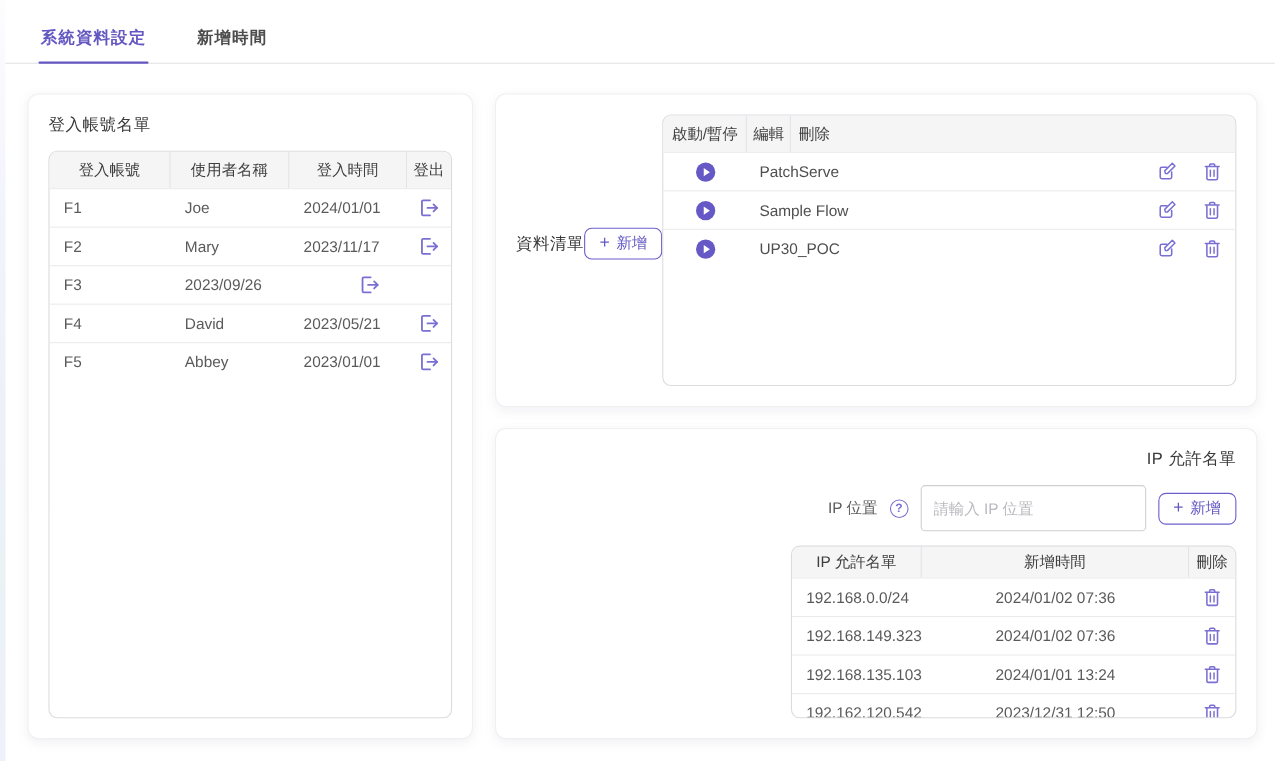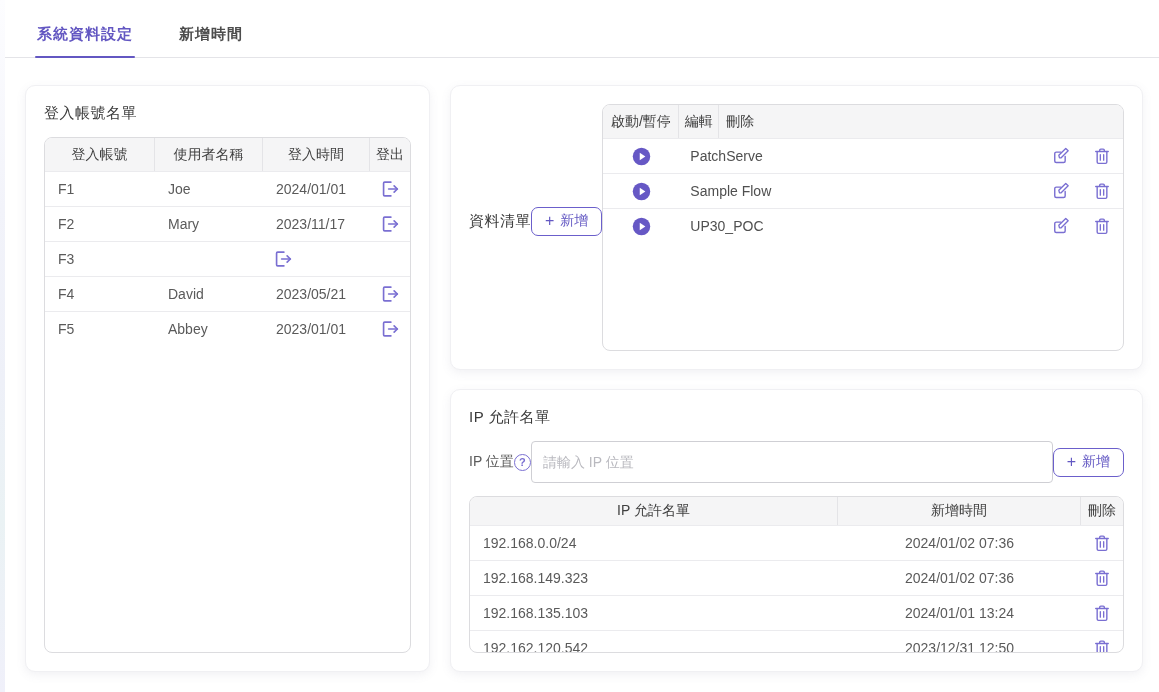--- a/index.html
+++ b/index.html
@@ -40,21 +40,21 @@
     background: #fff;
     border: 1px solid #f0f0f3;
     border-radius: 10px;
     box-shadow: 0 3px 10px rgba(120,120,150,0.10);
     padding: 18px;
   }
   .card-title { font-size: 15px; font-weight: 500; color: #3a3a3a; letter-spacing: .5px; }
   .left-card { width: 405px; height: 587px; display: flex; flex-direction: column; }
   .right-col { flex: 1; display: flex; flex-direction: column; gap: 19px; }
   .top-card { height: 285px; display: flex; }
-  .bottom-card { height: 283px; display: flex; flex-direction: column; }
+  .bottom-card { height: 283px; display: flex; flex-direction: column; align-items: flex-end; }
   
   .tbl {
     border: 1px solid #dcdcdf; border-radius: 8px;
     overflow: hidden; background: #fff;
   }
   .trow { display: flex; align-items: stretch; }
   .thead { background: #f5f5f6; }
   .thead .cell {
     font-size: 14px; color: #3f3f3f; font-weight: 500;
     display: flex; align-items: center; justify-content: center;
@@ -79,21 +79,21 @@
   
   .card-head { display: flex; align-items: center; justify-content: flex-start; margin-bottom: 13px; }
   .btn-add {
     display: inline-flex; align-items: center; gap: 6px;
     border: 1.5px solid #6b5fcb; color: #6358c3; background: #fff;
     border-radius: 7px; padding: 4px 13px; font-size: 14px;
     font-family: inherit; cursor: pointer; height: 29px;
   }
   .btn-add .plus { font-size: 16px; line-height: 1; margin-top: -1px; }
   
-  .ip-form { display: flex; align-items: center; gap: 0; margin: 14px 0 13px 0; }
+  .ip-form { display: flex; align-items: center; gap: 11px; margin: 14px 0 13px 0; }
   .ip-label { font-size: 14px; color: #5b5b5b; white-space: nowrap; }
   .help-icon {
     width: 17px; height: 17px; border: 1.4px solid #7a6fd2; border-radius: 50%;
     color: #7a6fd2; font-size: 11px; font-weight: bold;
     display: inline-flex; align-items: center; justify-content: center;
     cursor: pointer; flex: none;
   }
   .ip-input {
     flex: 1; height: 42px; border: 1px solid #cfcfd4; border-radius: 4px;
     padding: 0 11px; font-size: 14px; color: #444; font-family: inherit;
@@ -171,20 +171,21 @@
         <div class="cell c-out center">
             <button class="icon-btn">
               <svg width="22" height="22" viewBox="0 0 24 24">
                 <use href="#ic-logout"></use>
               </svg>
             </button>
           </div>
       </div>
       <div class="trow brow">
         <div class="cell c-acc pad">F3</div>
+        <div class="cell c-time pad">2023/09/26</div>
         <div class="cell c-out center">
             <button class="icon-btn">
               <svg width="22" height="22" viewBox="0 0 24 24">
                 <use href="#ic-logout"></use>
               </svg>
             </button>
           </div>
       </div>
       <div class="trow brow">
         <div class="cell c-acc pad">F4</div>

